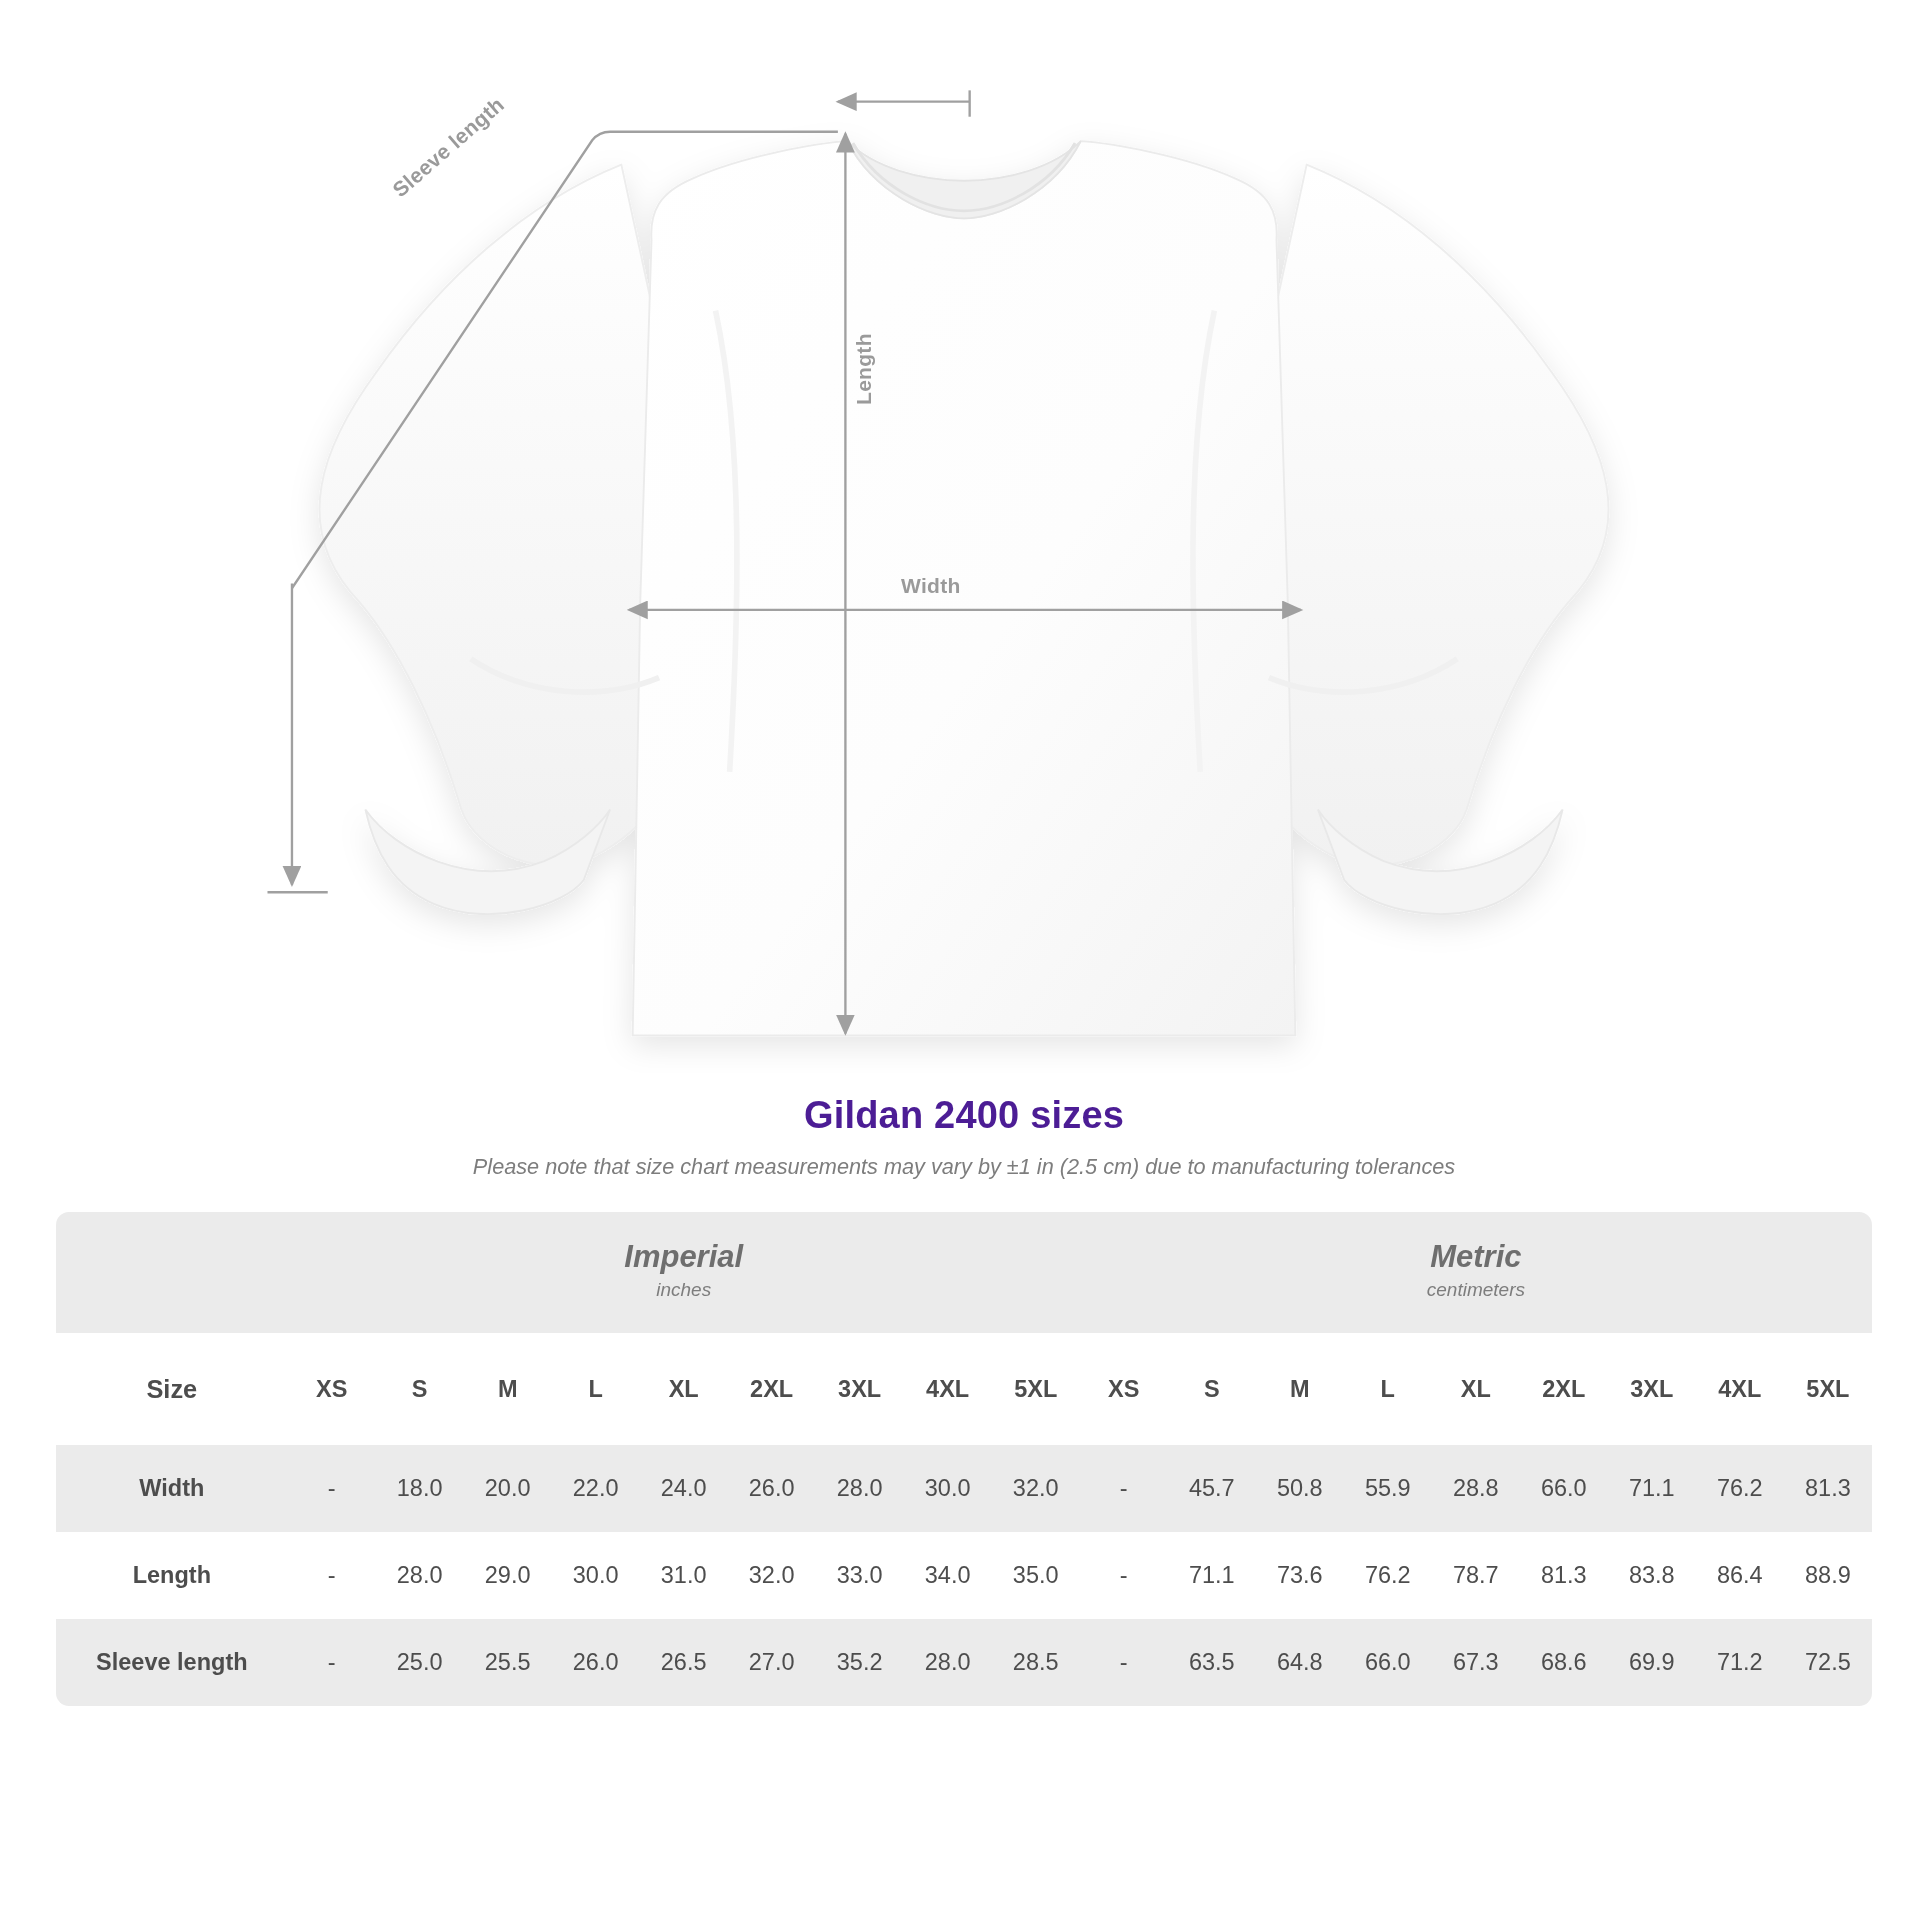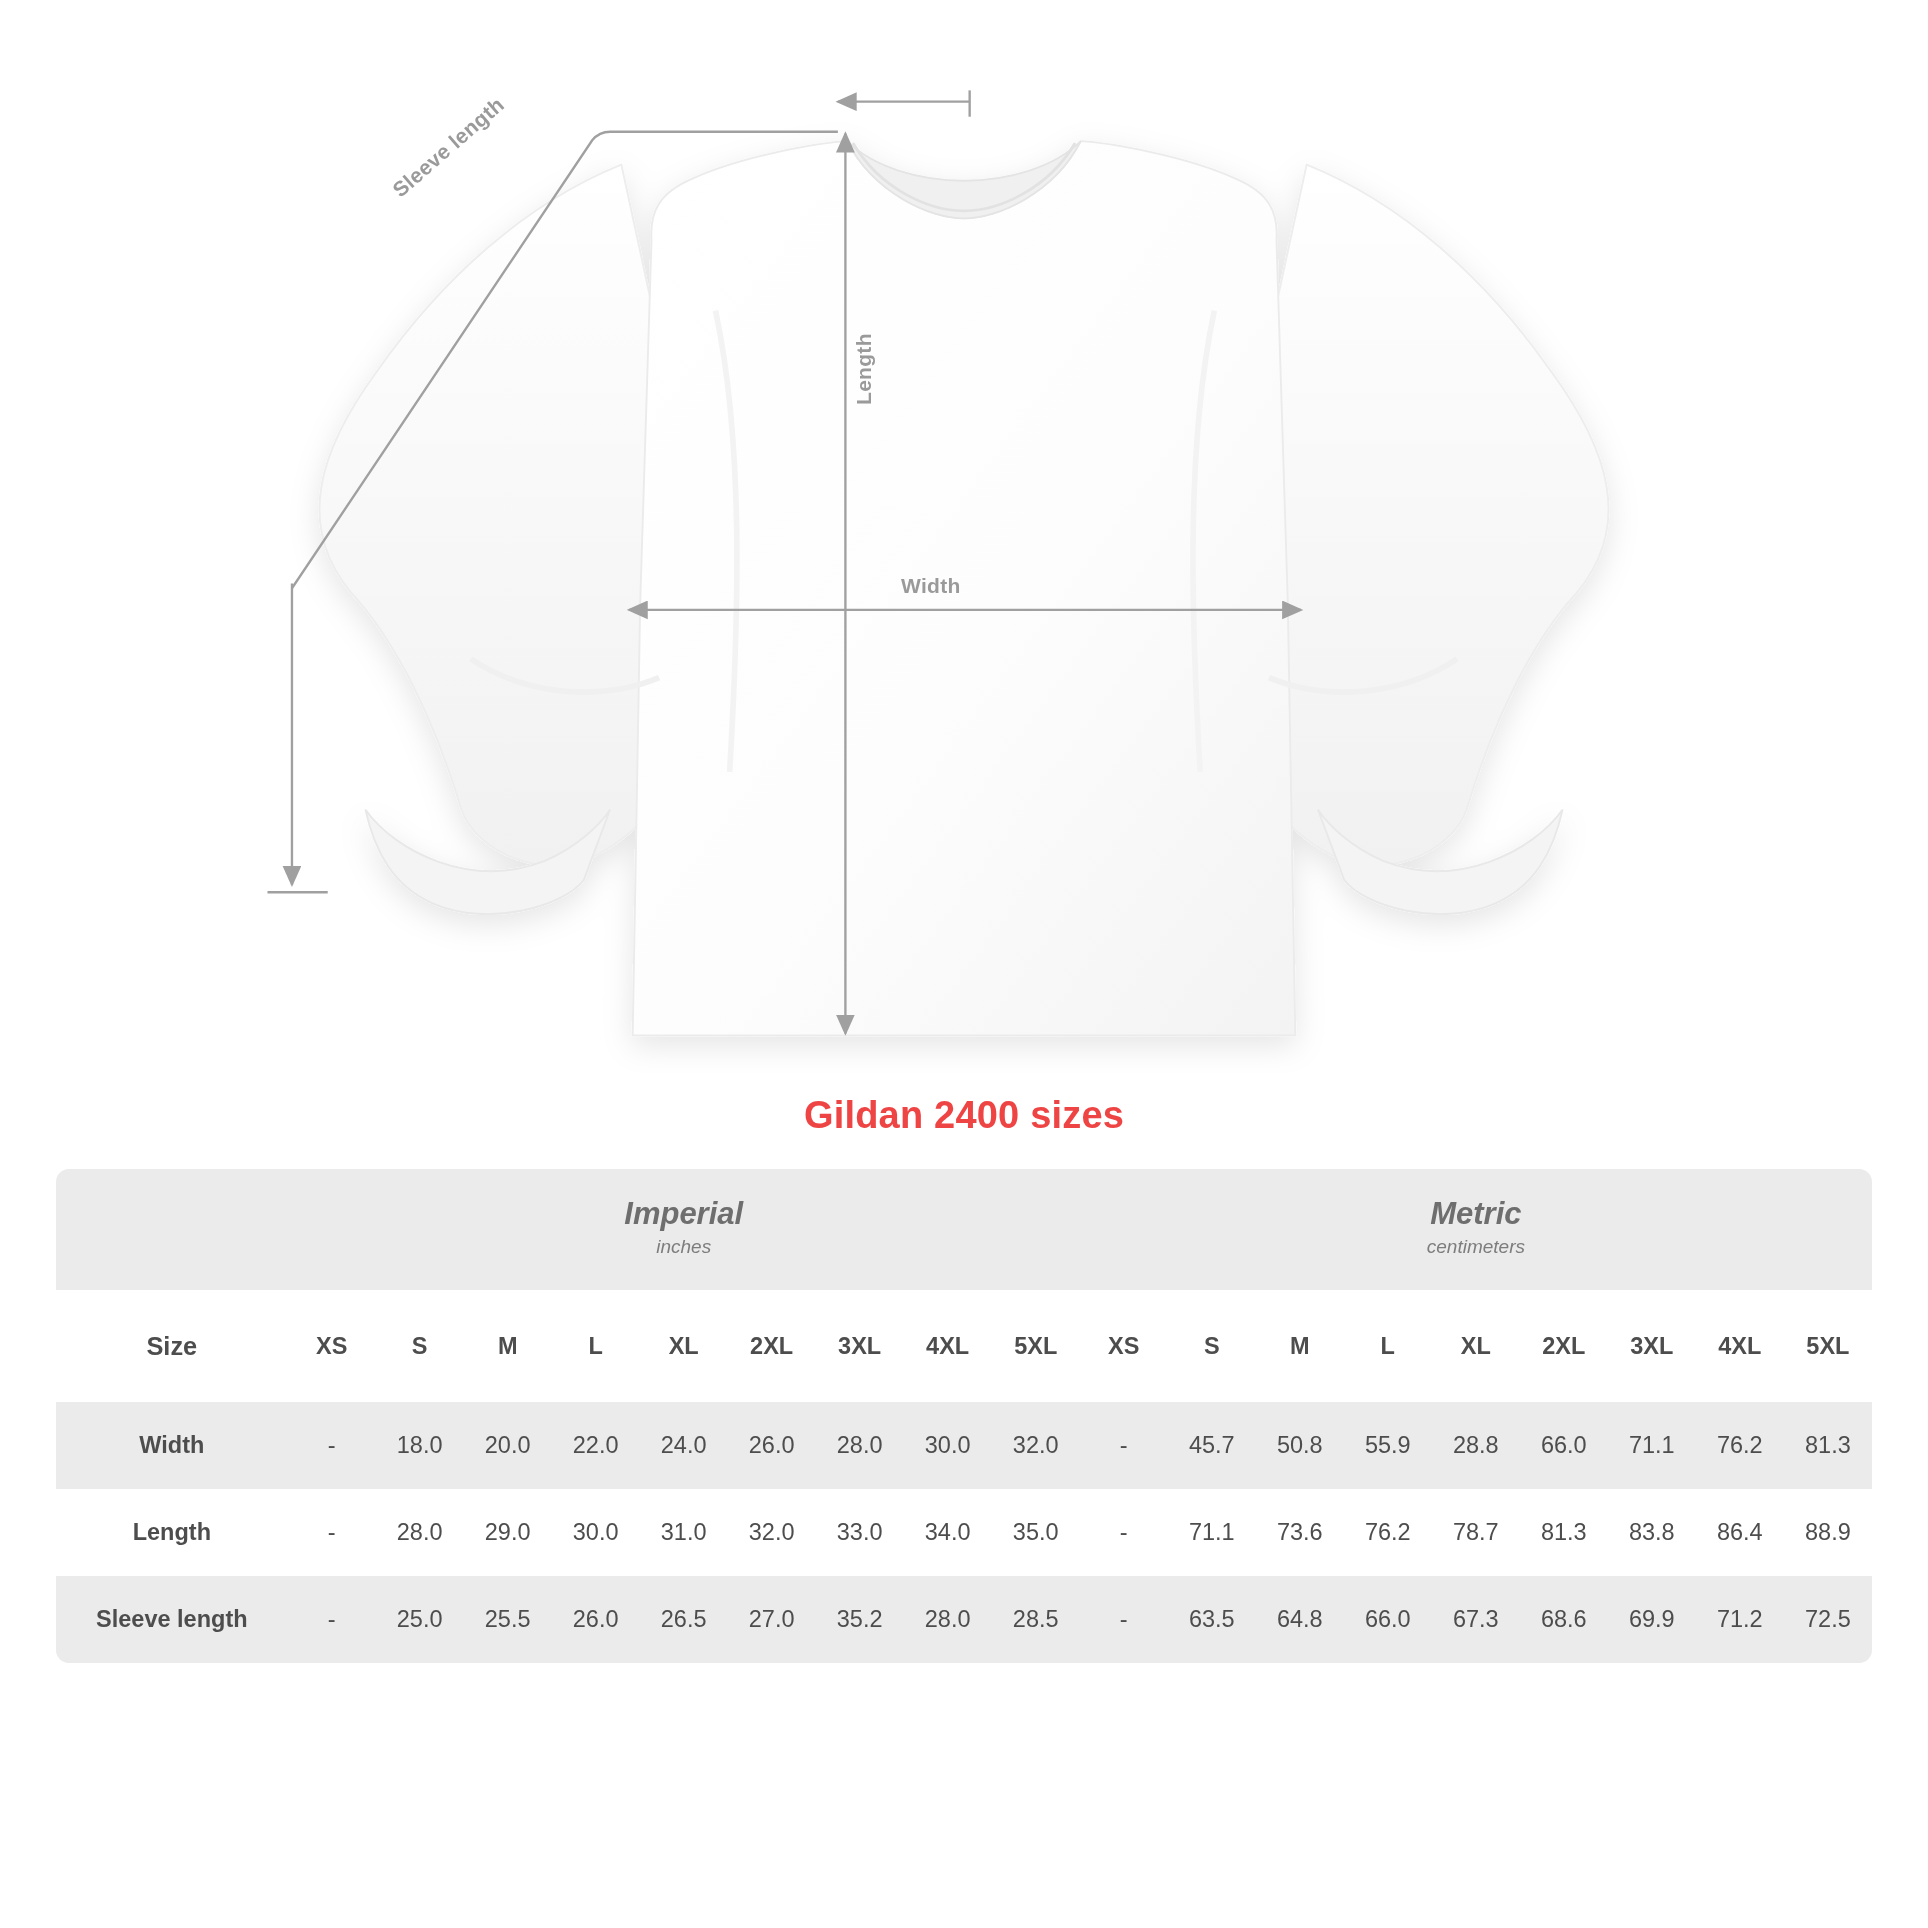--- a/index.html
+++ b/index.html
@@ -58,21 +58,21 @@
   }
 
   
   .title-block {
     text-align: center;
     margin-top: 21px;
   }
   .chart-title {
     font-size: 38px;
     font-weight: bold;
-    color: #ef4444;
+    color: #4c1d95;
     margin: 0 0 17px 0;
     letter-spacing: 0.2px;
   }
   .chart-note {
     font-size: 21.7px;
     font-style: italic;
     color: #7d7d7d;
     margin: 0;
   }
 
@@ -215,20 +215,21 @@
       </g>
     </svg>
 
     <div class="dim-label length">Length</div>
     <div class="dim-label width">Width</div>
     <div class="dim-label sleeve">Sleeve length</div>
   </div>
 
   <div class="title-block">
     <h1 class="chart-title">Gildan 2400 sizes</h1>
+    <p class="chart-note">Please note that size chart measurements may vary by ±1 in (2.5 cm) due to manufacturing tolerances</p>
   </div>
 
   <div class="table-wrap">
     <table class="size-table">
       <colgroup>
         <col class="col-label">
         <col class="col-v">
           <col class="col-v">
           <col class="col-v">
           <col class="col-v">

